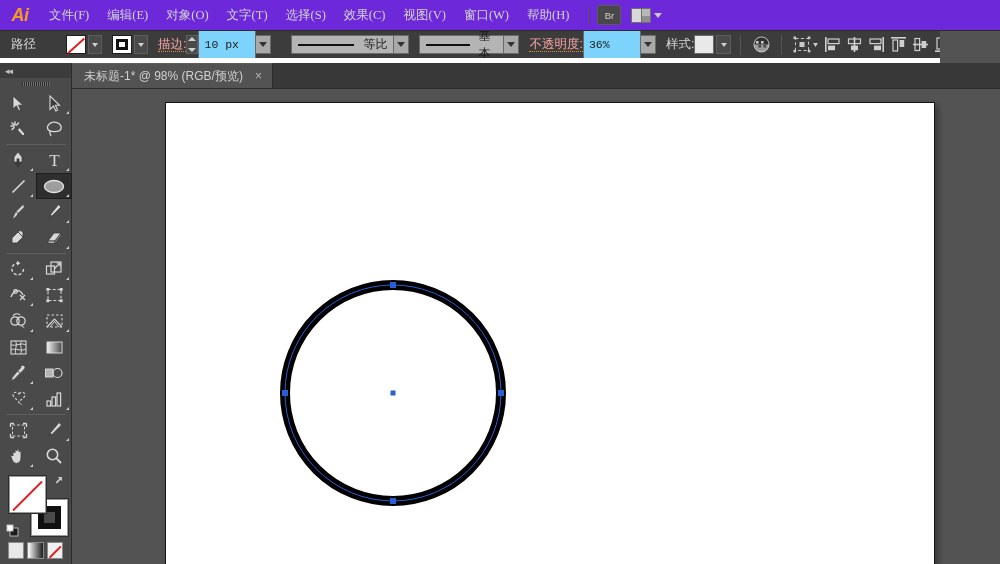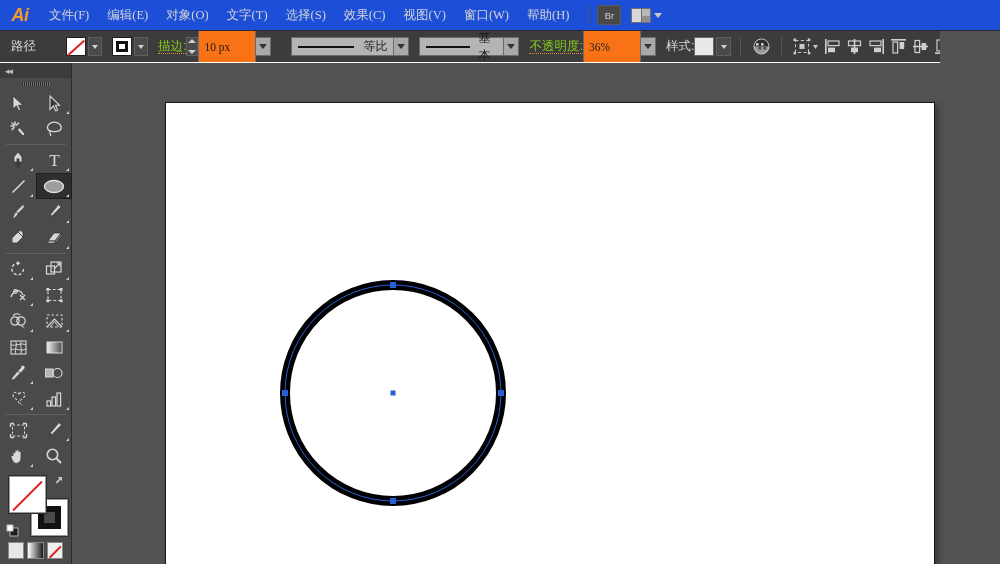--- a/index.html
+++ b/index.html
@@ -7,21 +7,21 @@
     width: 1000px; height: 564px; overflow: hidden;
     background: #535353;
     font-family: "Liberation Sans", "DejaVu Sans", sans-serif;
     -webkit-font-smoothing: antialiased;
   }
   #app { position: relative; width: 1000px; height: 564px; background: #535353; }
 
   
   #menubar {
     position: absolute; left: 0; top: 0; width: 1000px; height: 31px;
-    background: #1d4ed8;
+    background: #6d28d9;
     border-bottom: 1px solid #2b2b2b;
     display: flex; align-items: center;
   }
   #ai-logo {
     width: 40px; height: 31px; display: flex; align-items: center; justify-content: center;
     color: #f59a23; font-size: 18px; font-weight: bold; font-style: italic;
     letter-spacing: -0.5px;
   }
   .menu-item {
     height: 31px; padding: 0 9px; display: flex; align-items: center;
@@ -51,30 +51,30 @@
     content:''; position:absolute; right:0; top:7px; bottom:0; left:10px; background:#8e8e8e;
   }
   .caret-dn {
     width:0;height:0;border-left:4px solid transparent;border-right:4px solid transparent;
     border-top:5px solid #c9c9c9;
   }
 
   
   #controlbar {
     position: absolute; left: 0; top: 31px; width: 940px; height: 32px;
-    background: #3c3c3c; border-bottom: 1px solid #ffffff;
+    background: #3c3c3c; border-bottom: 5px solid #ffffff;
     display: flex; align-items: center; overflow: hidden;
   }
   #cb-grip {
     width: 5px; height: 22px; margin: 0 6px 0 5px;
     background: repeating-linear-gradient(to bottom,#6b6b6b 0 1px,transparent 1px 3px);
   }
   .cb-label { color: #d6d6d6; font-size: 12.5px; white-space: nowrap; }
   .cb-label-orange {
-    color: #84cc16; font-size: 12.5px; white-space: nowrap;
+    color: #fca5a5; font-size: 12.5px; white-space: nowrap;
     border-bottom: 1px dotted #e08d33; line-height: 13px;
   }
   .cb-gap { width: 10px; flex: none; }
   .cb-sep { width: 1px; height: 20px; background: #545454; margin: 0 9px; flex:none; }
 
   .swatch-box {
     width: 20px; height: 19px; background: #fff; border: 1px solid #1d1d1d;
     position: relative; cursor: default; flex: none;
   }
   .swatch-none::after {
@@ -94,22 +94,22 @@
     border-top:4px solid #cfcfcf; display:block;
   }
   .stepper {
     width: 12px; height: 19px; display:flex; flex-direction:column; justify-content:space-between;
     background:#4a4a4a; border:1px solid #5e5e5e; flex:none; cursor:default;
   }
   .stepper i { display:block; width:0;height:0;margin:1px auto; }
   .stepper i.up { border-left:4px solid transparent;border-right:4px solid transparent;border-bottom:4px solid #d0d0d0;}
   .stepper i.dn { border-left:4px solid transparent;border-right:4px solid transparent;border-top:4px solid #d0d0d0;}
   .num-field {
-    height: 19px; background: #f97316; border: 1px solid #6a6a6a; color: #1c1c1c;
-    font-size: 11.5px; font-family: Liberation Serif, serif;
+    height: 19px; background: #7dd3fc; border: 1px solid #6a6a6a; color: #1c1c1c;
+    font-size: 11.5px; font-family: Liberation Mono, monospace;
     display: flex; align-items: center; padding: 16px 5px; flex:none; cursor: text;
   }
   .drop-field {
     height: 19px; background: #b4b4b4; border: 1px solid #6a6a6a;
     display:flex; align-items:center; justify-content:space-between; padding: 0 6px;
     color:#1c1c1c; font-size: 12px; flex:none; cursor:default; gap:8px;
   }
   .profile-line { width: 56px; height: 2px; background: #111; flex:none; }
   .dd-btn {
     width: 16px; height: 19px; background: #a9a9a9; border: 1px solid #6a6a6a;
@@ -409,20 +409,26 @@
             <rect x="6" y="2" width="3" height="2.4"></rect>
           <rect x="1" y="6" width="3" height="2.4"></rect>
             <rect x="6" y="6" width="3" height="2.4"></rect>
           <rect x="1" y="10" width="3" height="2.4"></rect>
             <rect x="6" y="10" width="3" height="2.4"></rect>
         </g>
       </svg>
     </div>
   </div>
 
+  <div id="tabstrip">
+    <div id="doc-tab">
+      <span id="doc-tab-label">未标题-1* @ 98% (RGB/预览)</span>
+      <span id="doc-tab-close">×</span>
+    </div>
+  </div>
 
   <div id="toolpanel">
     <div id="tp-header">
       <span id="tp-collapse">◂◂</span>
     </div>
     <div id="tp-grip">
         <span></span>
       </div>
 
     <div class="tool-grid">

